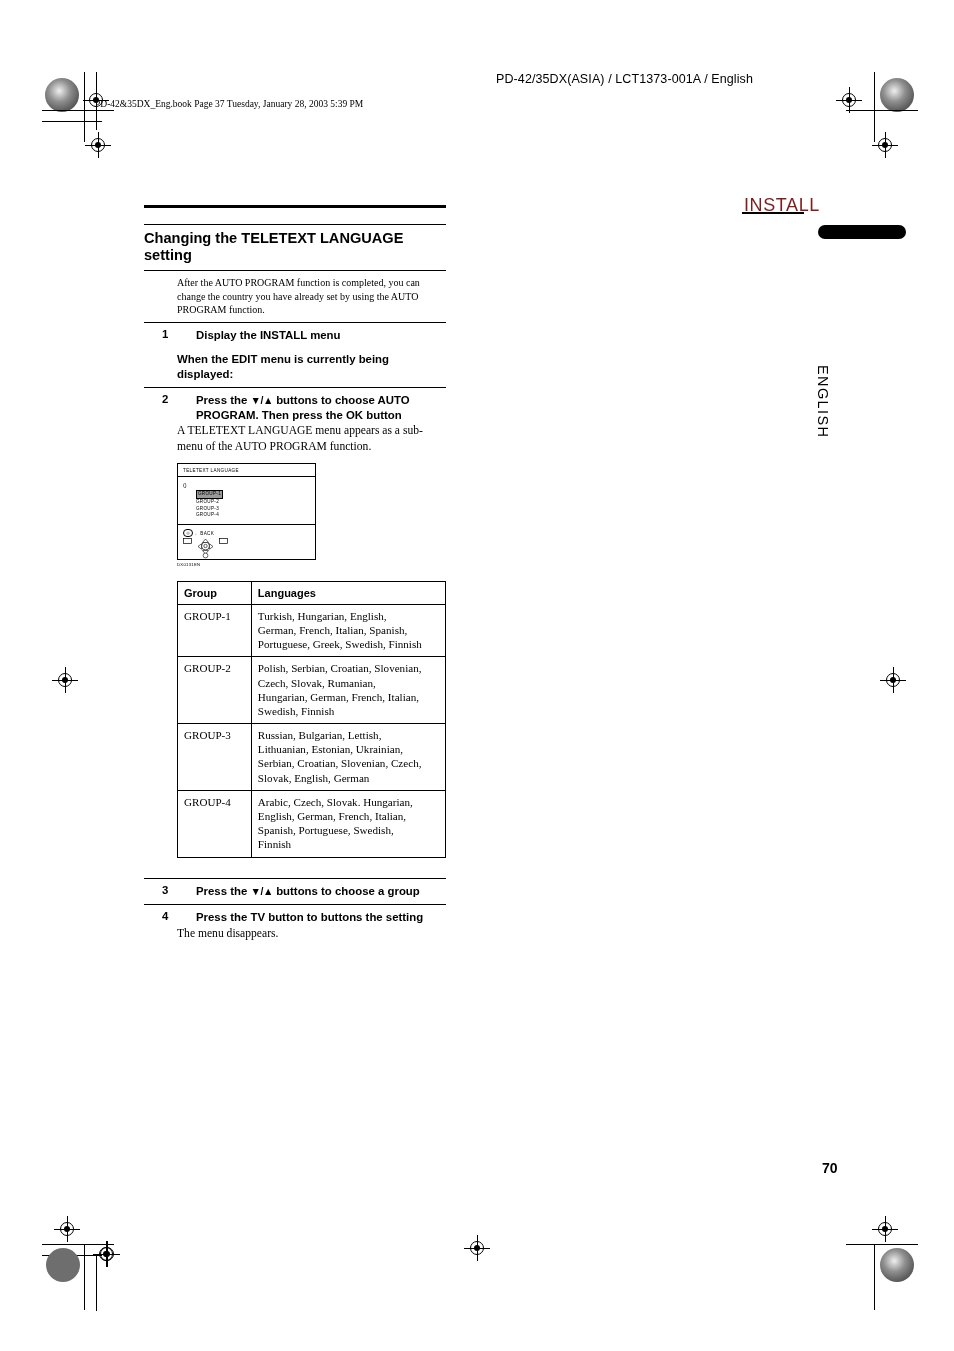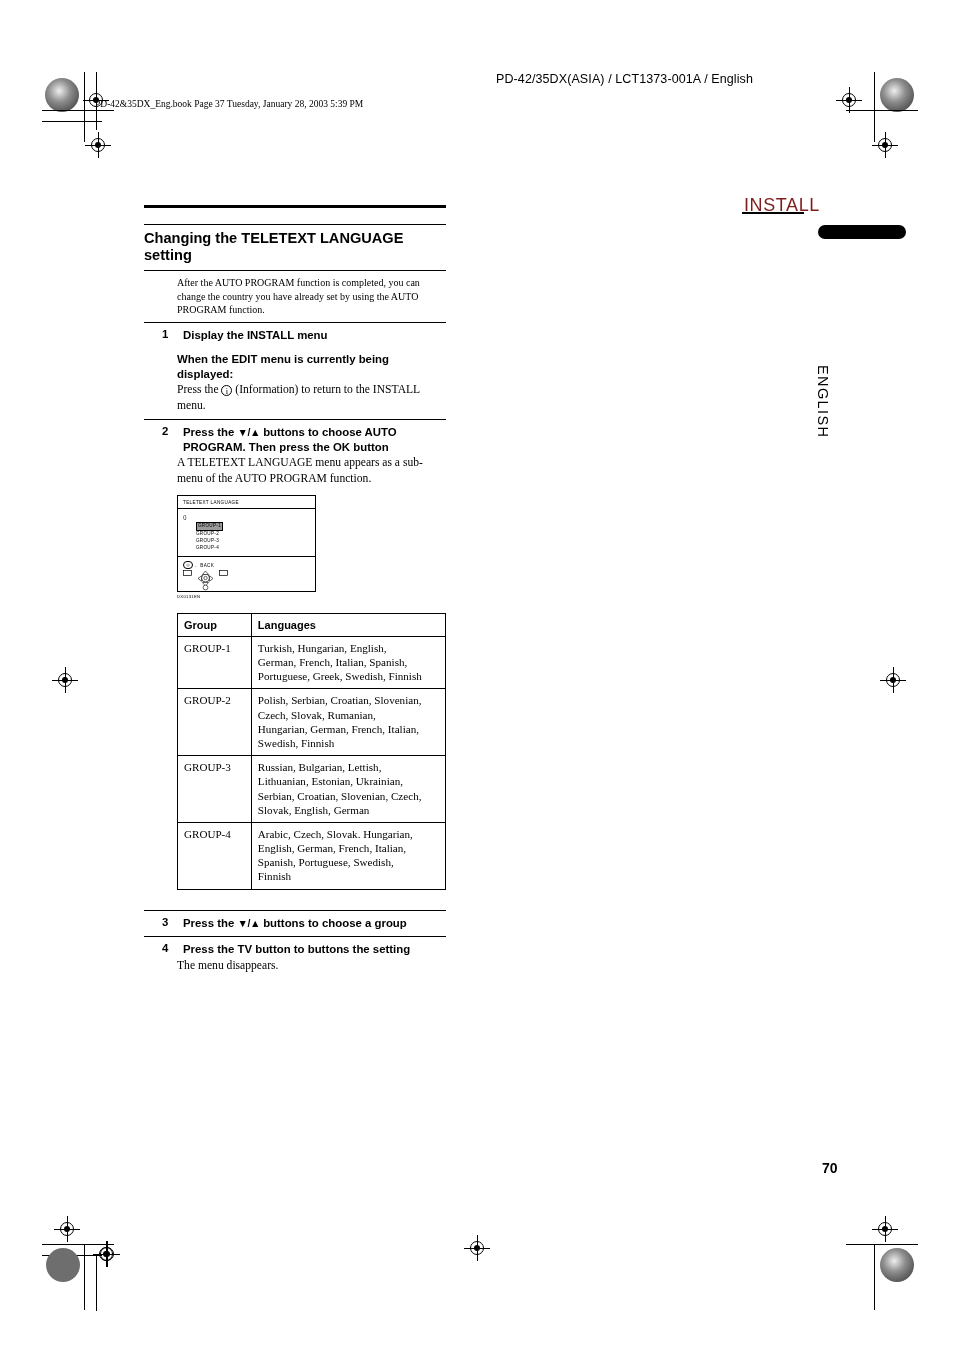--- a/index.html
+++ b/index.html
@@ -135,21 +135,21 @@
     font-weight: bold;
     font-size: 11.4px;
     color: #000;
   }
   .step-head {
     font-family: "Liberation Sans", sans-serif;
     font-weight: bold;
     font-size: 11.4px;
     line-height: 1.28;
     color: #000;
-    margin-left: 39px;
+    margin-left: 52px;
   }
   .step-sub {
     font-family: "Liberation Sans", sans-serif;
     font-weight: bold;
     font-size: 11.4px;
     line-height: 1.28;
     color: #000;
     margin: 9px 0 0 33px;
   }
   .step-body {
@@ -349,21 +349,20 @@
   <div class="hr-thick"></div>
 
   <h1 class="section-title">Changing the TELETEXT LANGUAGE setting</h1>
 
   <p class="intro">After the AUTO PROGRAM function is completed, you can change the country you have already set by using the AUTO PROGRAM function.</p>
 
   <div class="step">
     <span class="step-num">1</span>
     <div class="step-head">Display the INSTALL menu</div>
     <div class="step-sub">When the EDIT menu is currently being displayed:</div>
-    <div class="step-body"><span>Press the </span><span class="inf-glyph">i</span><span> (Information) to return to the INSTALL menu.</span></div>
   </div>
 
   <div class="step">
     <span class="step-num">2</span>
     <div class="step-head"><span>Press the </span><span class="arrows">▼/▲</span><span> buttons to choose AUTO PROGRAM. Then press the </span><span class="kb">OK</span><span> button</span></div>
     <div class="step-body">A TELETEXT LANGUAGE menu appears as a sub-menu of the AUTO PROGRAM function.</div>
 
     <div class="osd-wrap">
       <div class="osd">
         <div class="osd-title">TELETEXT LANGUAGE</div>

